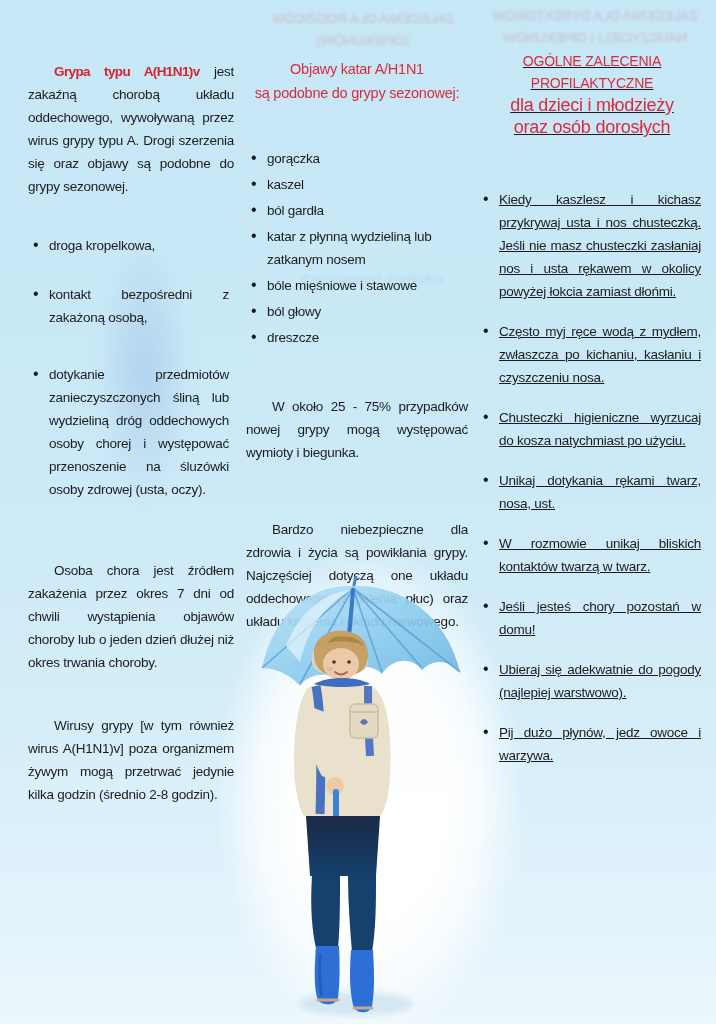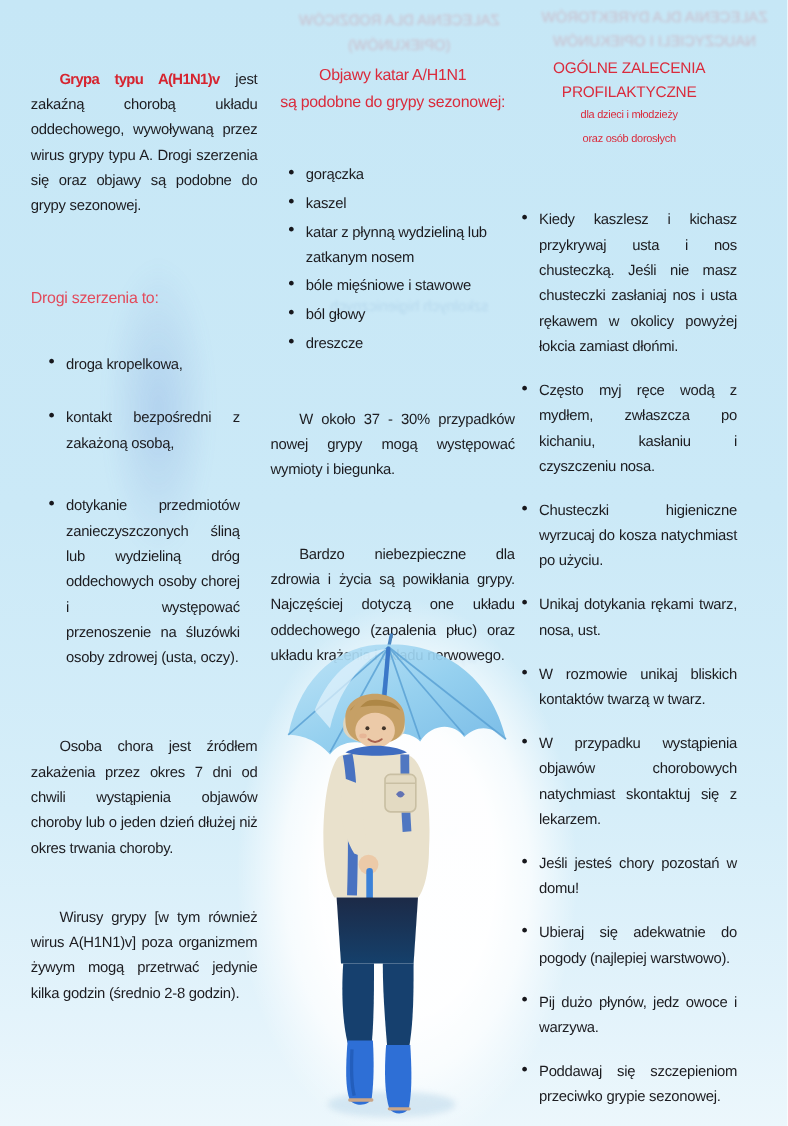--- a/index.html
+++ b/index.html
@@ -16,33 +16,33 @@
   }
   
   .photo-glow{
     position:absolute;left:215px;top:545px;width:310px;height:500px;
     background:radial-gradient(closest-side,rgba(255,255,255,.97) 52%,rgba(255,255,255,.75) 72%,rgba(255,255,255,0) 100%);
     pointer-events:none;
   }
   .col{position:absolute;font-size:13.5px;line-height:23px;letter-spacing:-0.25px;}
   .col1{left:28px;top:60px;width:206px;}
   .col2{left:246px;top:57px;width:222px;}
-  .col3{left:458px;top:50px;width:228px;}
+  .col3{left:478px;top:50px;width:228px;text-decoration:underline;}
 
   p{margin:0;text-align:justify;}
   .indent{text-indent:26px;}
   .lead{color:#d6242f;font-weight:700;letter-spacing:-0.6px;}
   .subhead{color:#e24b5c;font-size:14.5px;margin-top:62px;text-align:left;}
 
   .c2-head,.c3-head{text-align:center;color:#da2b3c;}
   .c2-head div{line-height:24px;font-size:14.5px;}
-  .c3-head div{line-height:22px;font-size:10px;}
+  .c3-head div{line-height:22px;font-size:18px;}
   .c3-head .caps{font-size:14px;letter-spacing:-0.2px;}
 
-  ul{list-style:none;margin:16px;padding:0;}
+  ul{list-style:none;margin:5px;padding:0;}
   li{position:relative;padding-left:16px;text-align:justify;}
   li::before{content:"\2022";position:absolute;left:0;top:-1px;font-size:16px;color:#17171c;}
   .c1-list{margin-top:36px;}
   .c1-list li{margin-bottom:26px;}
   .c1-list li:nth-child(2){margin-bottom:34px;}
   .c2-list{margin-top:42px;}
   .c2-list li{margin-bottom:3px;text-align:left;}
   .c3-list{margin-top:50px;}
   .c3-list li{margin-bottom:17px;}
 
@@ -80,64 +80,62 @@
   </div>
   <div class="ghost blue" style="left:300px;top:268px;">szkolnych higienicznych</div>
   <div class="ghost blue" style="left:316px;top:588px;">wyrzucało do kosza</div>
   <div class="ghost blue" style="left:360px;top:746px;">Myj w dło</div>
   <div class="ghost-blob"></div>
 
   <div class="photo-glow"></div>
 
   <div class="col col1">
     <p class="indent"><span class="lead">Grypa typu A(H1N1)v</span><span> jest zakaźną chorobą układu oddechowego, wywoływaną przez wirus grypy typu A. Drogi szerzenia się oraz objawy są podobne do grypy sezonowej.</span></p>
-    <p class="subhead">Drogi szerzenia to:</p>
     <ul class="c1-list">
       <li>droga kropelkowa,</li>
       <li>kontakt bezpośredni z zakażoną osobą,</li>
       <li>dotykanie przedmiotów zanieczyszczonych śliną lub wydzieliną dróg oddechowych osoby chorej i występować przenoszenie na śluzówki osoby zdrowej (usta, oczy).</li>
     </ul>
     <p class="indent c1-p1">Osoba chora jest źródłem zakażenia przez okres 7 dni od chwili wystąpienia objawów choroby lub o jeden dzień dłużej niż okres trwania choroby.</p>
     <p class="indent c1-p2">Wirusy grypy [w tym również wirus A(H1N1)v] poza organizmem żywym mogą przetrwać jedynie kilka godzin (średnio 2-8 godzin).</p>
   </div>
 
   <div class="col col2">
     <div class="c2-head">
       <div>Objawy katar A/H1N1</div>
       <div>są podobne do grypy sezonowej:</div>
     </div>
     <ul class="c2-list">
       <li>gorączka</li>
       <li>kaszel</li>
+      <li>ból gardła</li>
       <li>katar z płynną wydzieliną lub zatkanym nosem</li>
       <li>bóle mięśniowe i stawowe</li>
       <li>ból głowy</li>
       <li>dreszcze</li>
     </ul>
-    <p class="indent c2-p1">W około 37 - 30% przypadków nowej grypy mogą występować wymioty i biegunka.</p>
+    <p class="indent c2-p1">W około 25 - 75% przypadków nowej grypy mogą występować wymioty i biegunka.</p>
     <p class="indent c2-p2">Bardzo niebezpieczne dla zdrowia i życia są powikłania grypy. Najczęściej dotyczą one układu oddechowego (zapalenia płuc) oraz układu krążenia i układu nerwowego.</p>
   </div>
 
   <div class="col col3">
     <div class="c3-head">
       <div class="caps">OGÓLNE ZALECENIA PROFILAKTYCZNE</div>
       <div>dla dzieci i młodzieży</div>
       <div>oraz osób dorosłych</div>
     </div>
     <ul class="c3-list">
       <li>Kiedy kaszlesz i kichasz przykrywaj usta i nos chusteczką. Jeśli nie masz chusteczki zasłaniaj nos i usta rękawem w okolicy powyżej łokcia zamiast dłońmi.</li>
       <li>Często myj ręce wodą z mydłem, zwłaszcza po kichaniu, kasłaniu i czyszczeniu nosa.</li>
       <li>Chusteczki higieniczne wyrzucaj do kosza natychmiast po użyciu.</li>
       <li>Unikaj dotykania rękami twarz, nosa, ust.</li>
       <li>W rozmowie unikaj bliskich kontaktów twarzą w twarz.</li>
-      <li>W przypadku wystąpienia objawów chorobowych natychmiast skontaktuj się z lekarzem.</li>
       <li>Jeśli jesteś chory pozostań w domu!</li>
       <li>Ubieraj się adekwatnie do pogody (najlepiej warstwowo).</li>
       <li>Pij dużo płynów, jedz owoce i warzywa.</li>
-      <li>Poddawaj się szczepieniom przeciwko grypie sezonowej.</li>
     </ul>
   </div>
 
   <div class="photo">
     <svg width="214" height="444" viewBox="0 0 214 444" xmlns="http://www.w3.org/2000/svg">
       <defs>
         <linearGradient id="canopy" x1="0" y1="0" x2="1" y2="1">
           <stop offset="0" stop-color="#bfe4f7"></stop>
           <stop offset="0.5" stop-color="#8ecdee"></stop>
           <stop offset="1" stop-color="#6db5e4"></stop>

